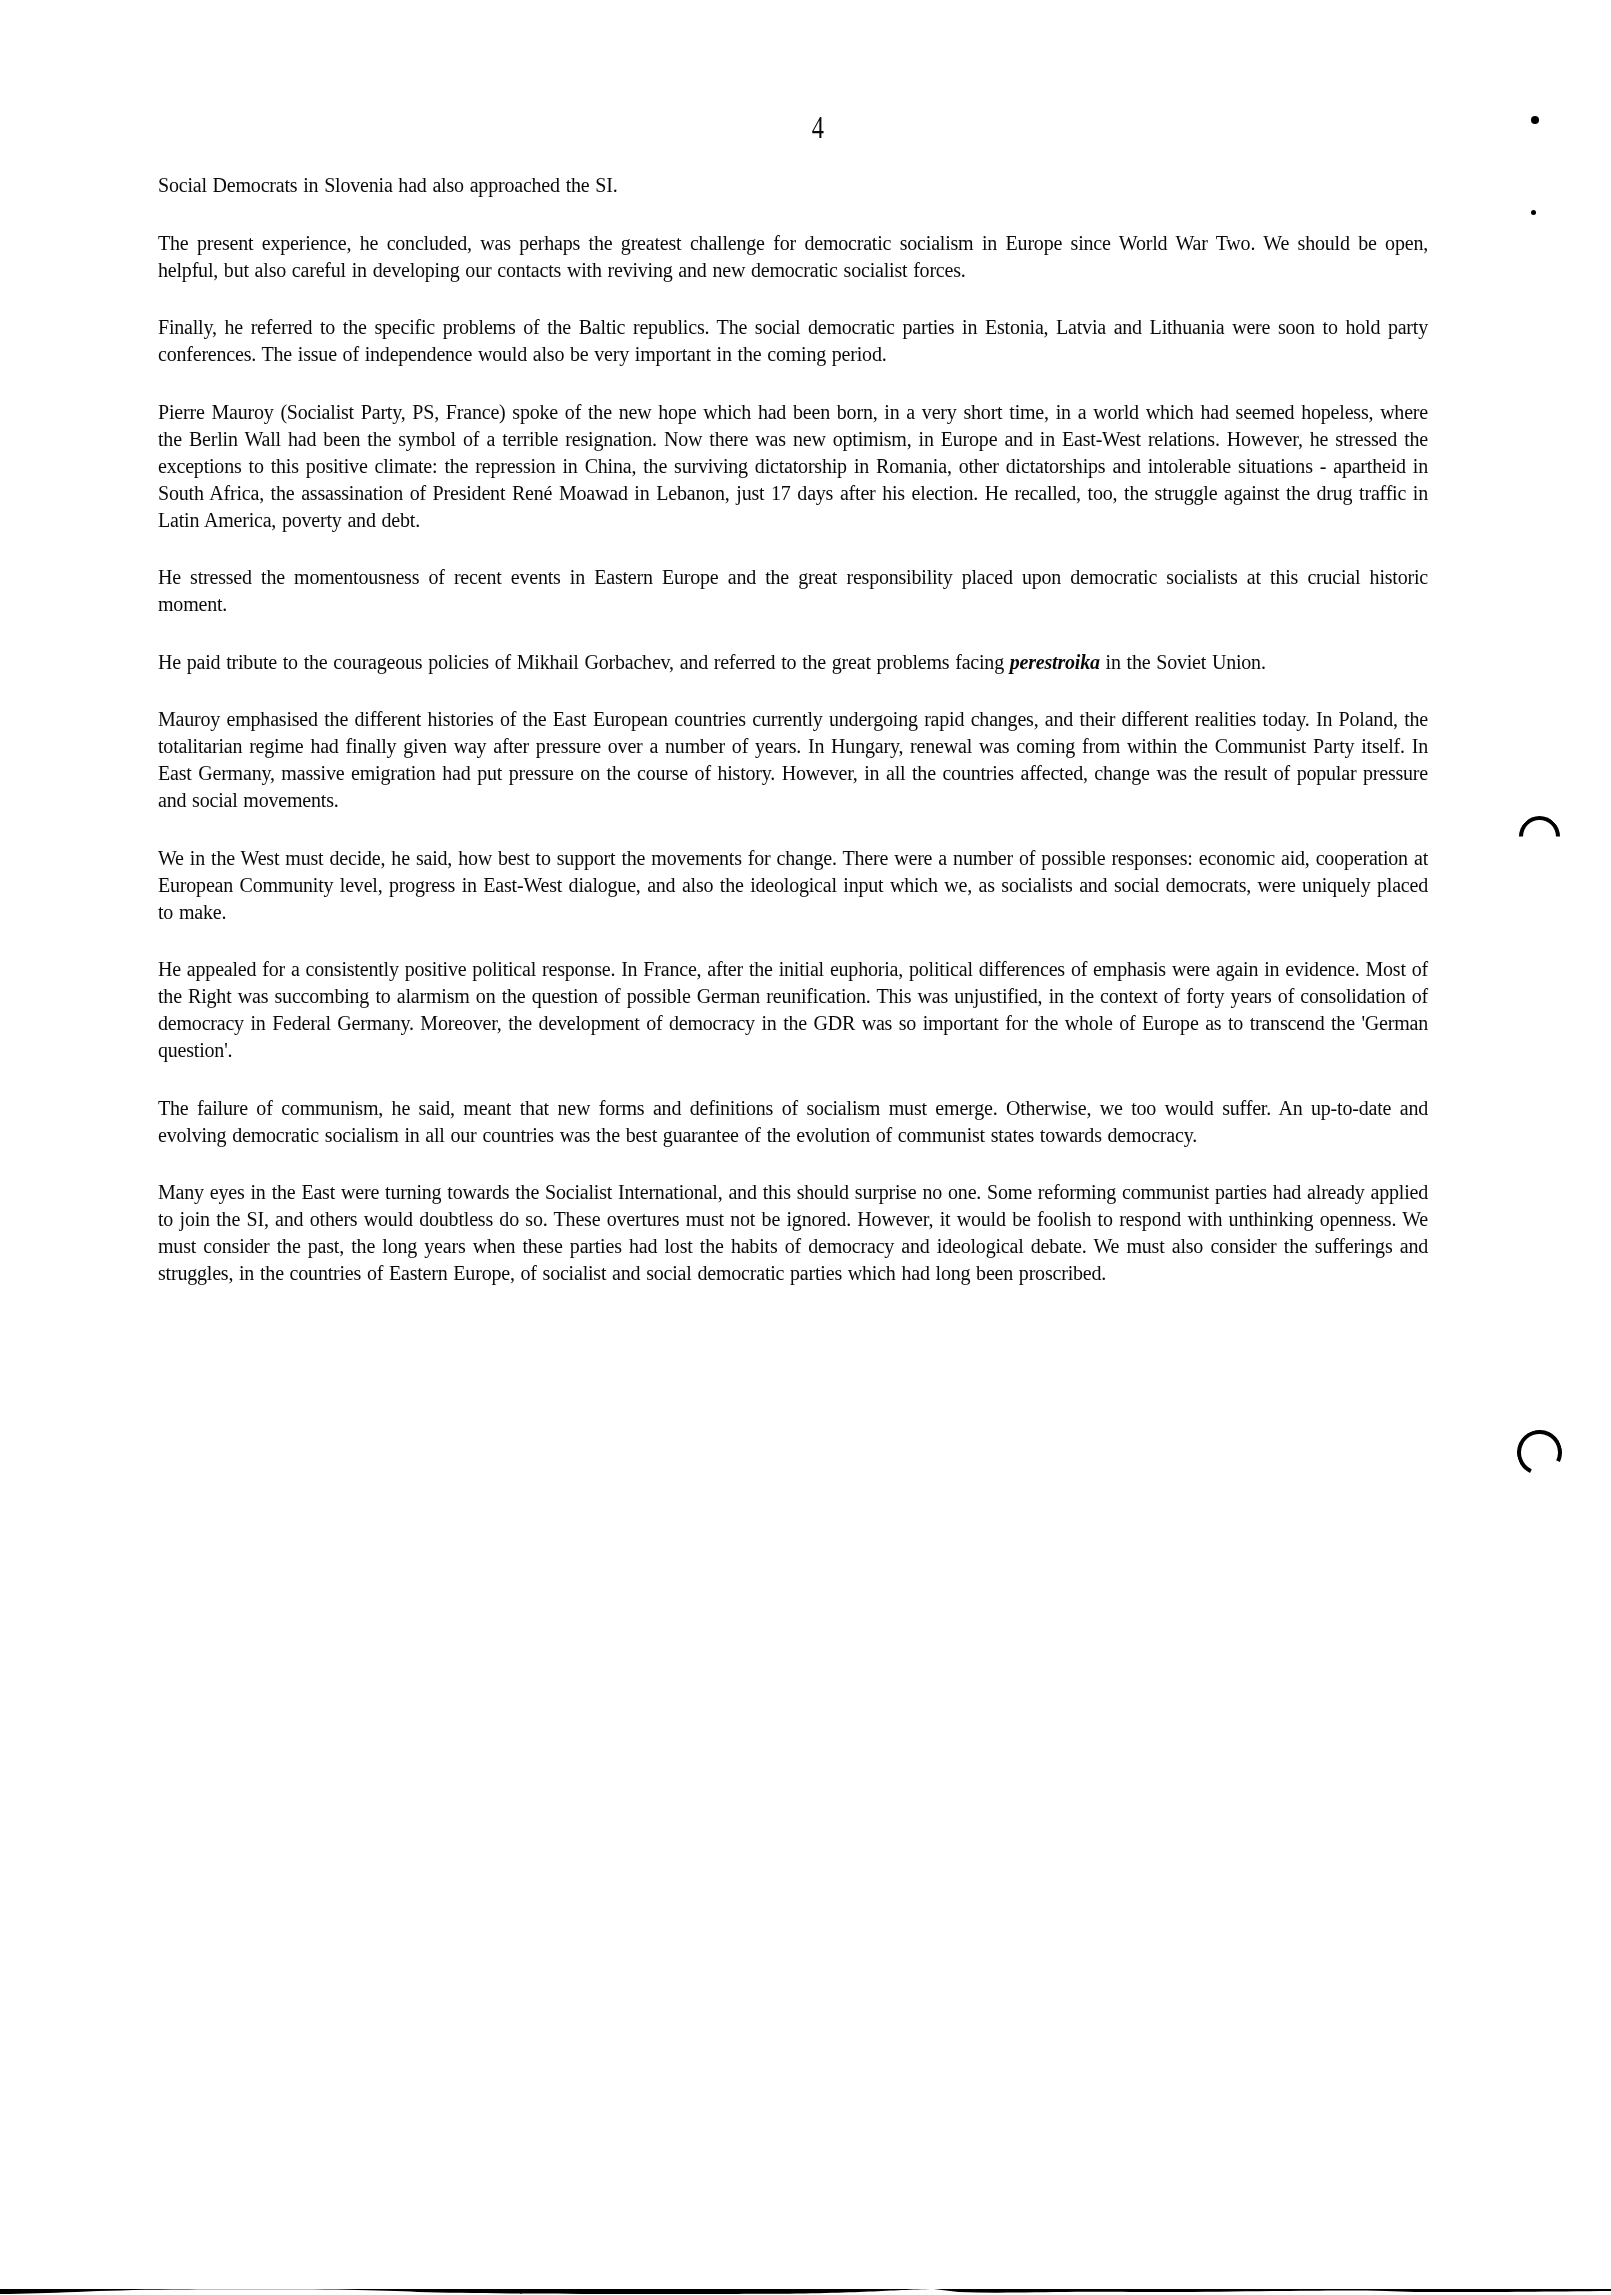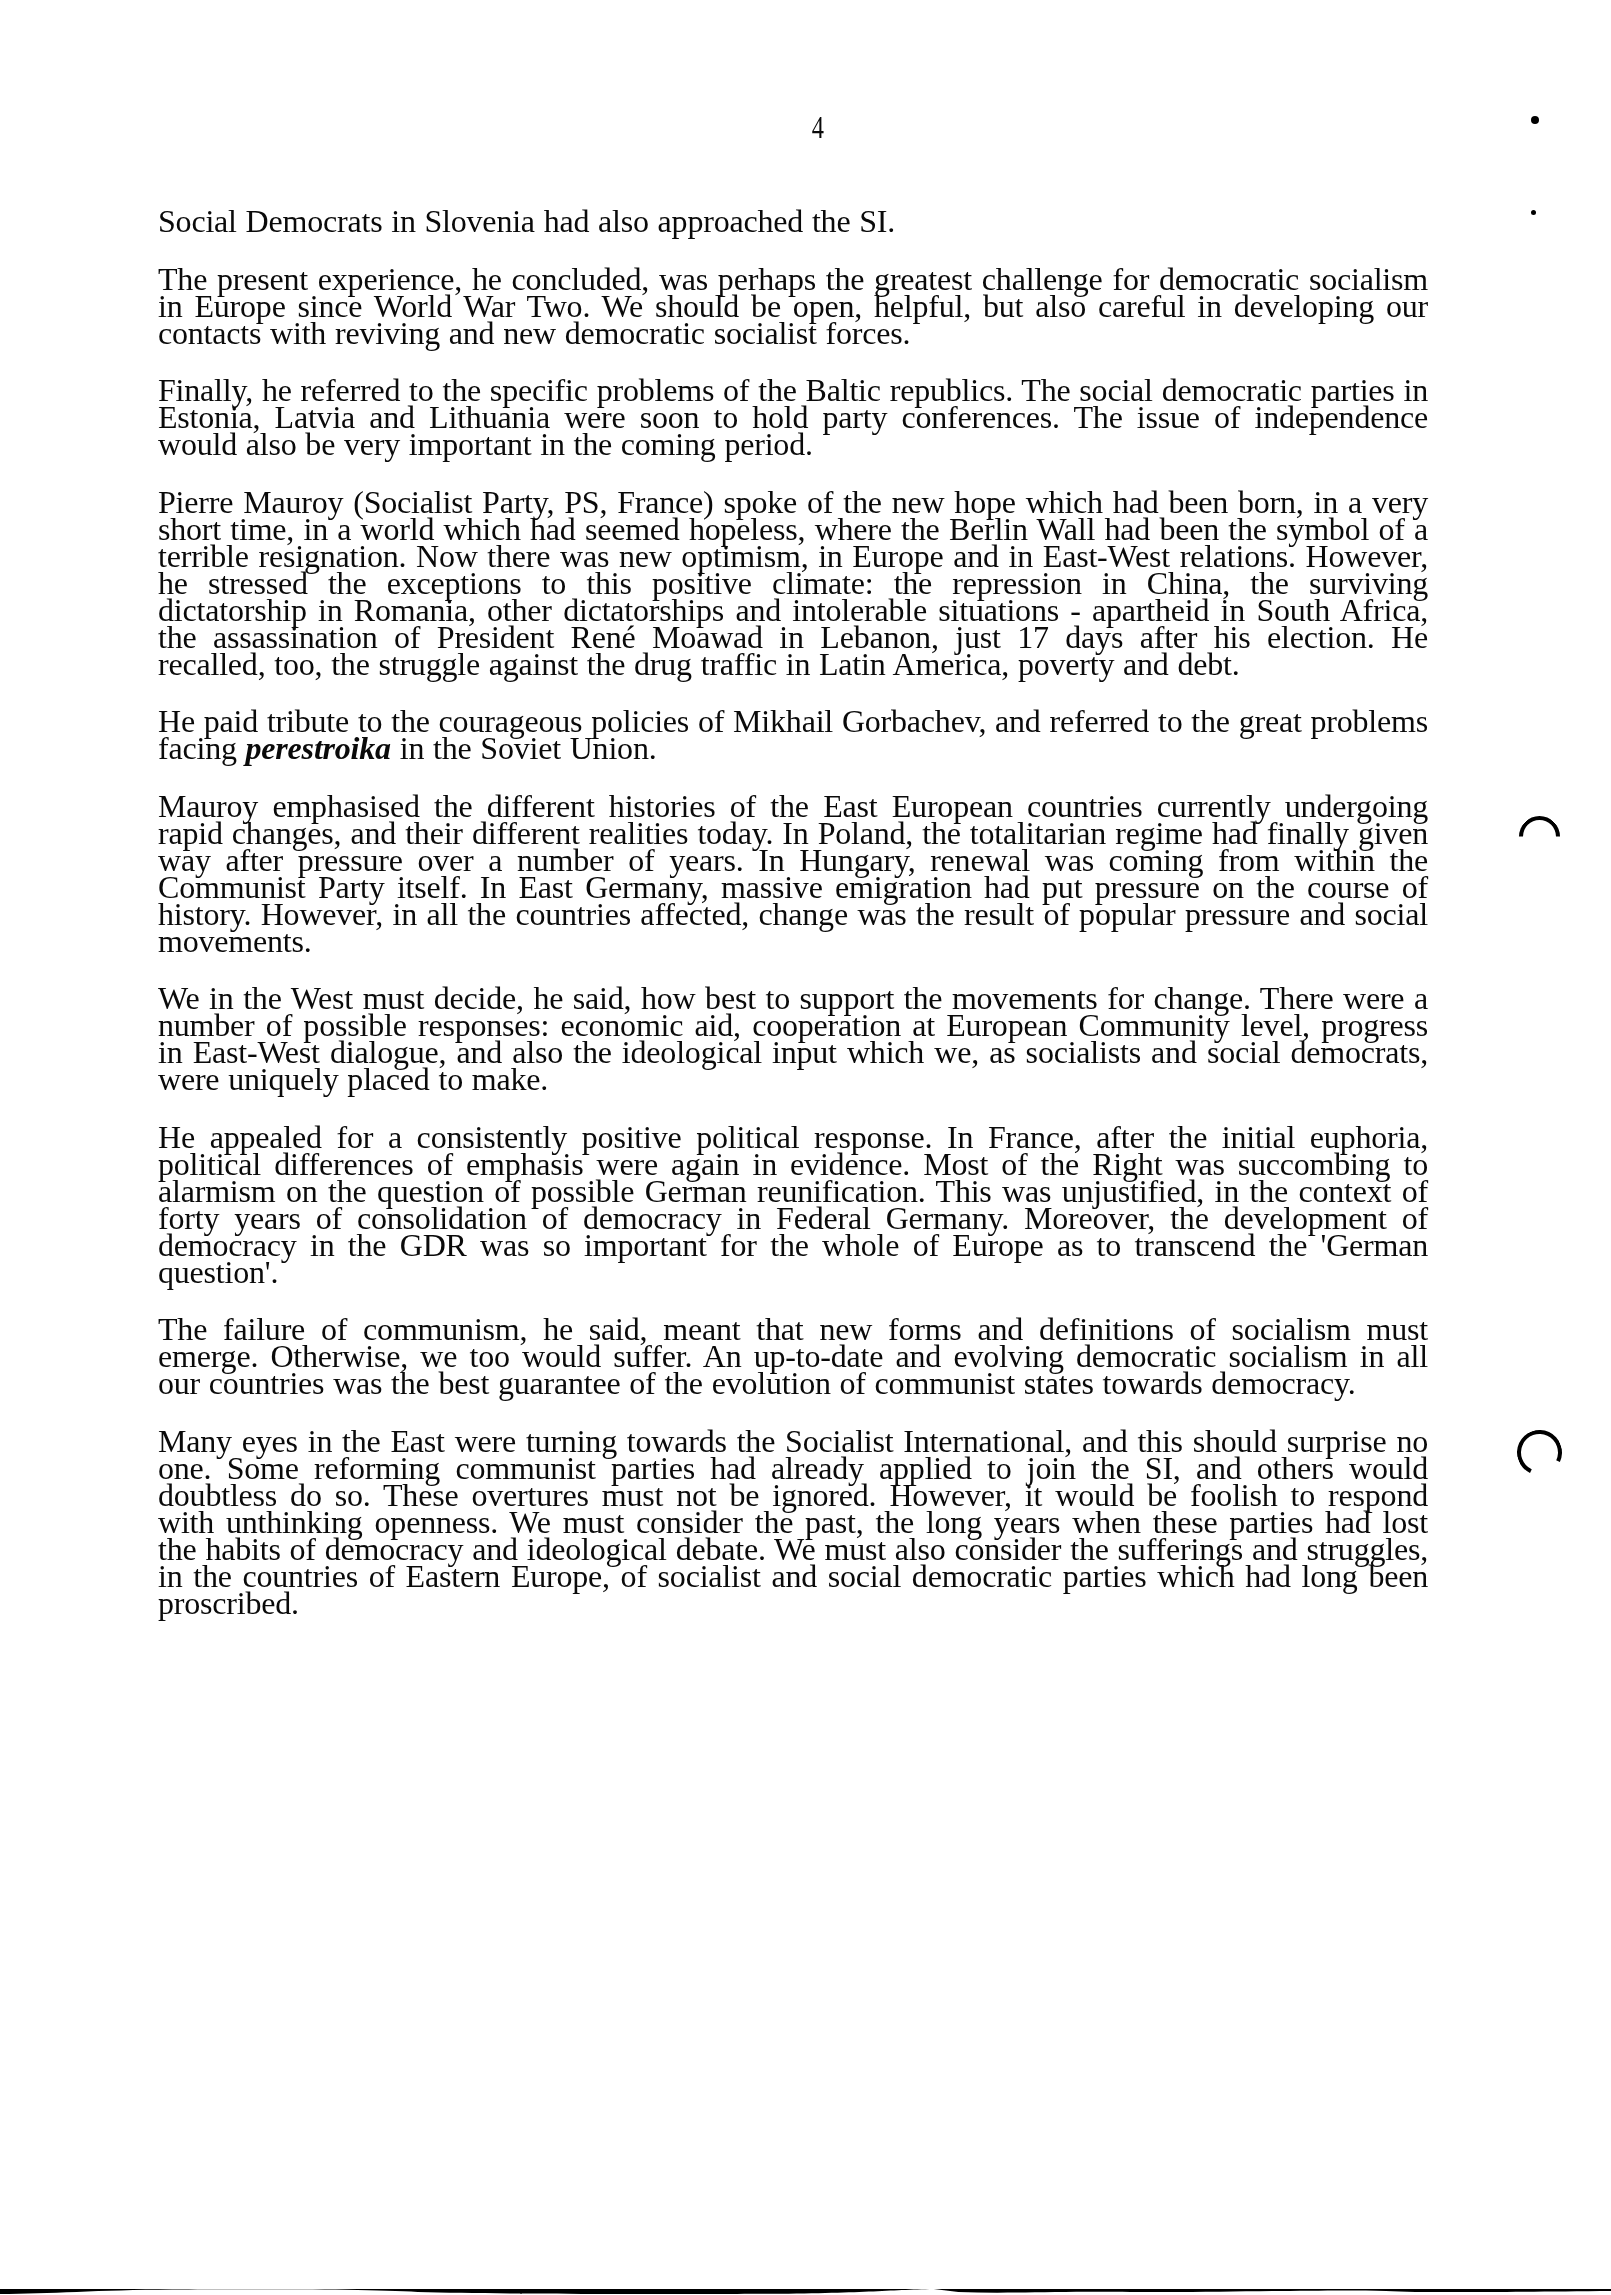--- a/index.html
+++ b/index.html
@@ -31,25 +31,24 @@
     text-align: center;
     font-size: 30.5px;
     line-height: 34px;
     transform: scaleX(0.8);
   }
   .body-text {
     position: absolute;
     left: 158px;
     top: 172px;
     width: 1270px;
-    font-size: 32px;
+    font-size: 20px;
     line-height: 27px;
     letter-spacing: -0.2px;
     word-spacing: 1px;
-    margin-top: 36px;
   }
   .para {
     margin: 0 0 30.5px 0;
     text-align: justify;
     text-align-last: left;
   }
   .speaker {
     font-weight: normal;
   }
   .foreign {
@@ -106,20 +105,23 @@
     </p>
 
     <p class="para">
       <span>Finally, he referred to the specific problems of the Baltic republics. The social democratic parties in Estonia, Latvia and Lithuania were soon to hold party conferences. The issue of independence would also be very important in the coming period.</span>
     </p>
 
     <p class="para">
       <span class="speaker">Pierre Mauroy</span><span> (Socialist Party, PS, France) spoke of the new hope which had been born, in a very short time, in a world which had seemed hopeless, where the Berlin Wall had been the symbol of a terrible resignation.  Now there was new optimism, in Europe and in East-West relations.  However, he stressed the exceptions to this positive climate: the repression in China, the surviving dictatorship in Romania, other dictatorships and intolerable situations - apartheid in South Africa, the assassination of President René Moawad in Lebanon, just 17 days after his election.  He recalled, too, the struggle against the drug traffic in Latin America, poverty and debt.</span>
     </p>
 
+    <p class="para">
+      <span>He stressed the momentousness of recent events in Eastern Europe and  the great responsibility placed upon democratic socialists at this crucial historic moment.</span>
+    </p>
 
     <p class="para">
       <span>He paid tribute to the courageous policies of Mikhail Gorbachev, and referred to the great problems facing </span><span class="foreign">perestroika</span><span> in the Soviet Union.</span>
     </p>
 
     <p class="para">
       <span>Mauroy emphasised the different histories of the East European countries currently undergoing rapid changes, and their different realities today. In Poland, the totalitarian regime had finally given way after pressure over a number of years. In Hungary, renewal was coming from within the Communist Party itself. In East Germany, massive emigration had put pressure on the course of history.  However, in all the countries affected, change was the result of popular pressure and social movements.</span>
     </p>
 
     <p class="para">

